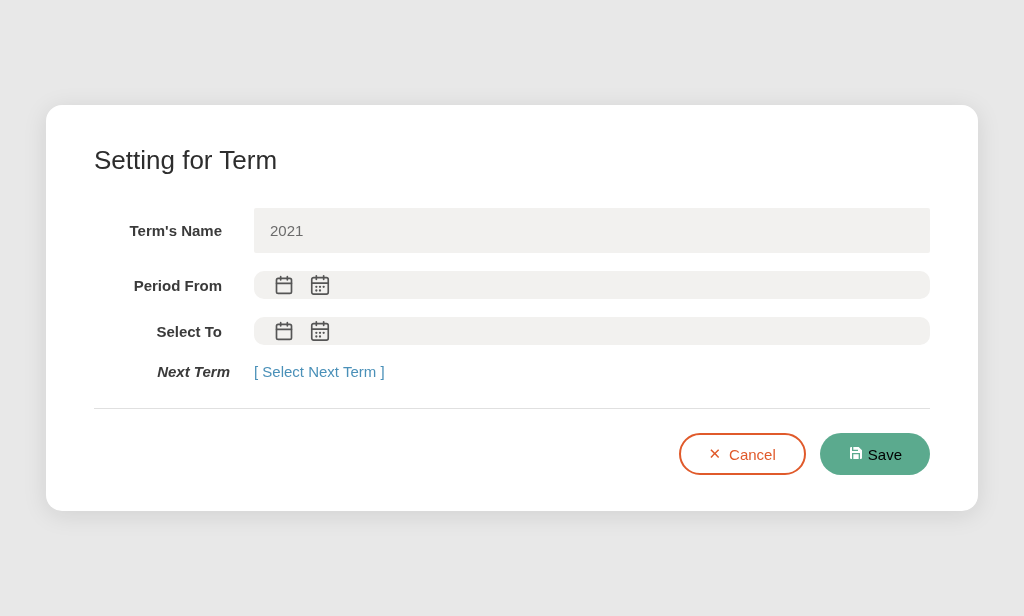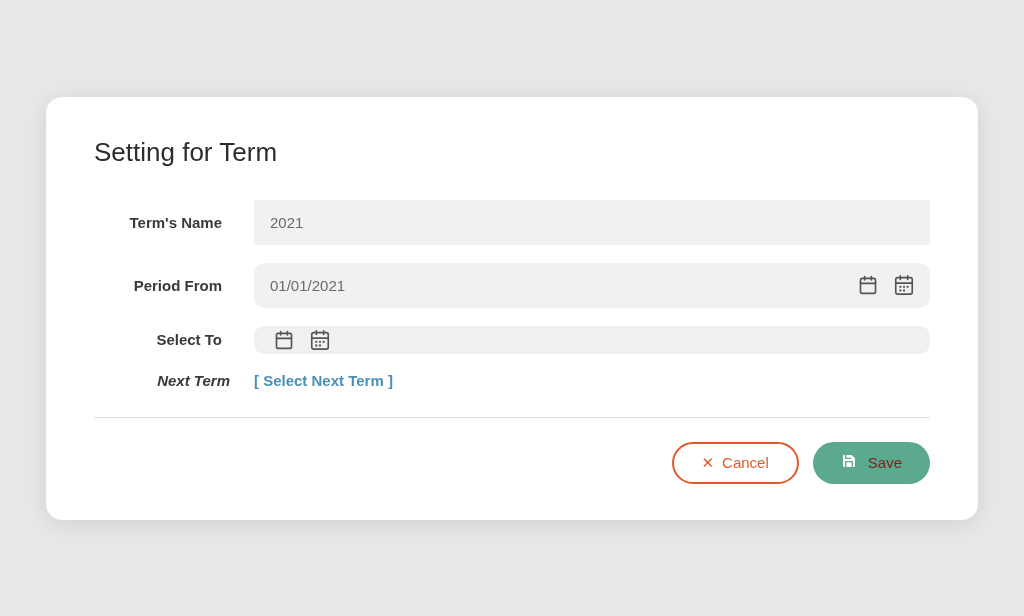--- a/index.html
+++ b/index.html
@@ -91,21 +91,20 @@
       color: #3a3a3a;
       padding-right: 24px;
       flex-shrink: 0;
       font-style: italic;
     }
     .next-term-link {
       font-size: 15px;
       color: #4a90b8;
       cursor: pointer;
       text-decoration: none;
-      font-weight: bold;
     }
     .divider {
       border: none;
       border-top: 1px solid #e0e0e0;
       margin-bottom: 24px;
     }
     .button-row {
       display: flex;
       justify-content: flex-end;
       gap: 14px;
@@ -119,46 +118,45 @@
       font-size: 15px;
       font-weight: 500;
       cursor: pointer;
       display: flex;
       align-items: center;
       gap: 8px;
     }
     .btn-save {
       background: #5baa8e;
       border: none;
-      color: #7f1d1d;
+      color: #000000;
       border-radius: 50px;
       padding: 10px 28px;
       font-size: 15px;
       font-weight: 500;
       cursor: pointer;
       display: flex;
       align-items: center;
-      gap: 11px;
+      gap: 4px;
     }
   </style>
 </head>
 <body>
 
 <div class="modal">
   <div class="modal-title">Setting for Term</div>
 
   <div class="form-row">
     <div class="form-label">Term's Name</div>
     <input class="form-input" type="text" value="2021" style="">
   </div>
 
   <div class="form-row">
     <div class="form-label">Period From</div>
     <div class="date-field-wrapper">
-      <span class="date-text">01/01/2021</span>
       <div class="date-icons">
         <div class="calendar-icon">
           <svg width="20" height="20" viewBox="0 0 24 24" fill="none" stroke="currentColor" stroke-width="2" stroke-linecap="round" stroke-linejoin="round">
             <rect x="3" y="4" width="18" height="18" rx="2" ry="2"></rect>
             <line x1="16" y1="2" x2="16" y2="6"></line>
             <line x1="8" y1="2" x2="8" y2="6"></line>
             <line x1="3" y1="10" x2="21" y2="10"></line>
           </svg>
         </div>
         <div class="calendar-icon">

